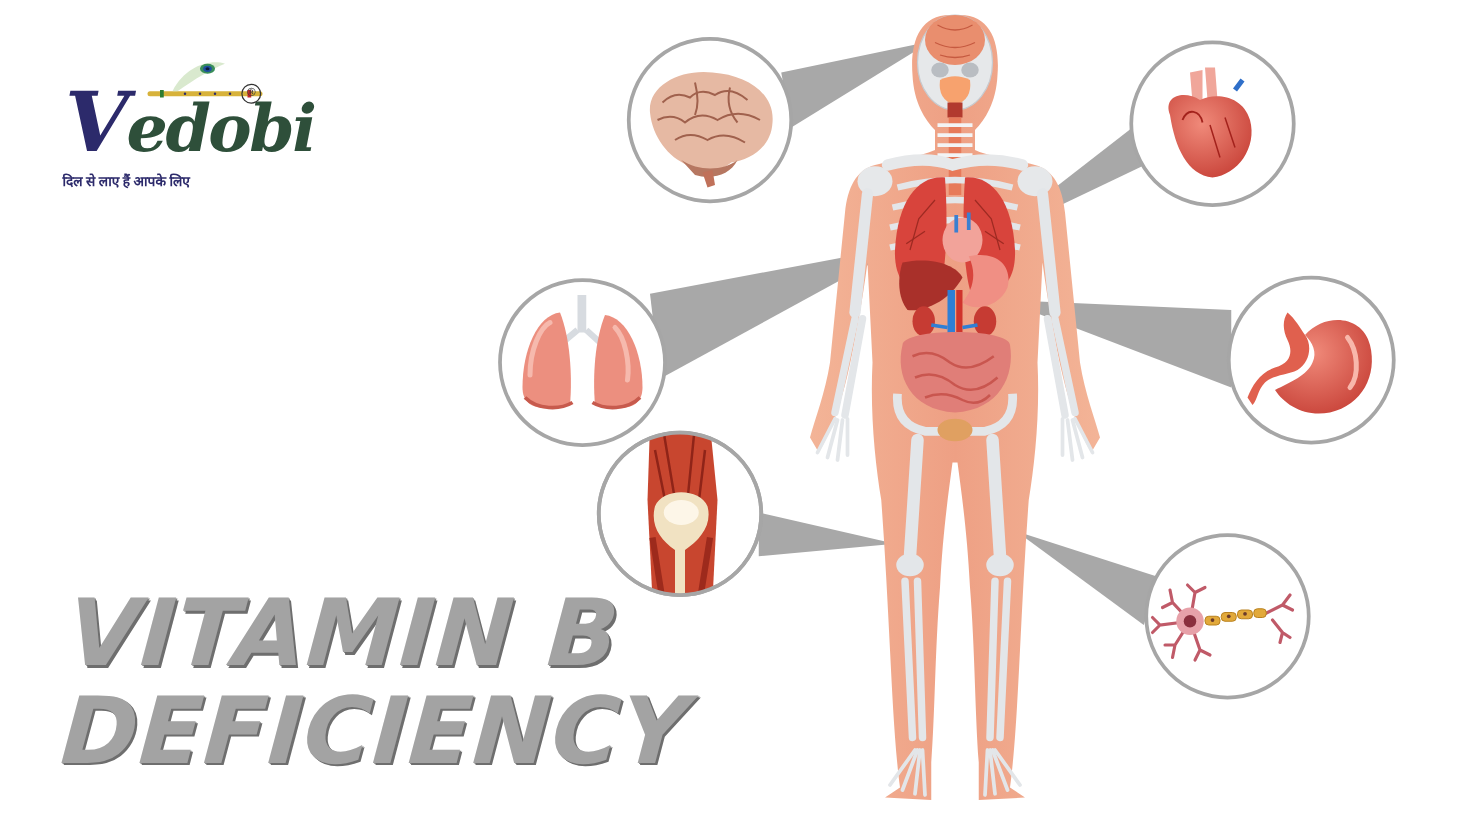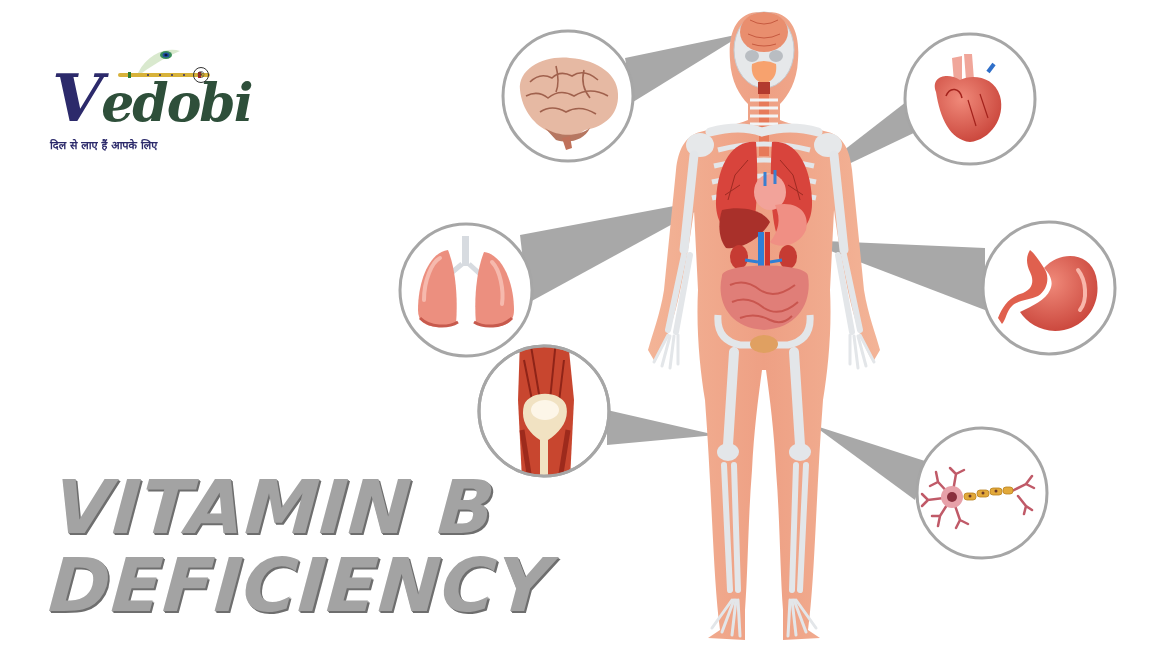--- a/index.html
+++ b/index.html
@@ -3,21 +3,21 @@
 <meta charset="utf-8">
 <style>
   html,body{margin:0;padding:0;}
   body{width:1170px;height:657px;background:#ffffff;position:relative;overflow:hidden;font-family:"DejaVu Sans",sans-serif;}
   .abs{position:absolute;}
   #scene{position:absolute;left:0;top:0;width:1170px;height:657px;}
   .logo{left:48px;top:45px;width:170px;height:110px;}
   .logo-word{position:absolute;left:4px;top:20px;font-family:"DejaVu Serif",serif;font-style:italic;font-weight:bold;font-size:52px;color:#2c2a6b;letter-spacing:-2px;line-height:1;text-align:right;}
   .logo-word .v{font-size:66px;}
   .logo-reg{position:absolute;left:145px;top:22px;font-size:12px;color:#333;border:1.5px solid #333;border-radius:50%;width:14px;height:14px;line-height:14px;text-align:center;font-family:"DejaVu Sans",sans-serif;}
-  .logo-tag{position:absolute;left:2px;top:92px;font-size:11px;color:#2c2a6b;font-weight:bold;white-space:nowrap;}
+  .logo-tag{position:absolute;left:2px;top:92px;font-size:11px;color:#2c2a6b;font-weight:bold;white-space:nowrap;font-family:Liberation Serif, serif;}
   .title{left:52px;top:468px;font-family:"DejaVu Sans",sans-serif;font-weight:bold;font-style:italic;color:#a3a3a3;font-size:74px;line-height:78px;letter-spacing:1px;text-shadow:2px 2px 0 #6e6e6e, 1px 1px 0 #888;transform:skewX(-4deg);}
   .title div{white-space:nowrap;}
 </style>
 </head>
 <body>
 
 <div class="abs logo" style="z-index: 2;">
   <svg class="abs" style="left:60px;top:0px;" width="110" height="40" viewBox="0 0 110 40">
     <line x1="12" y1="30" x2="100" y2="30" stroke="#d7b23a" stroke-width="4" stroke-linecap="round"></line>
     <g fill="#2c2a6b">

